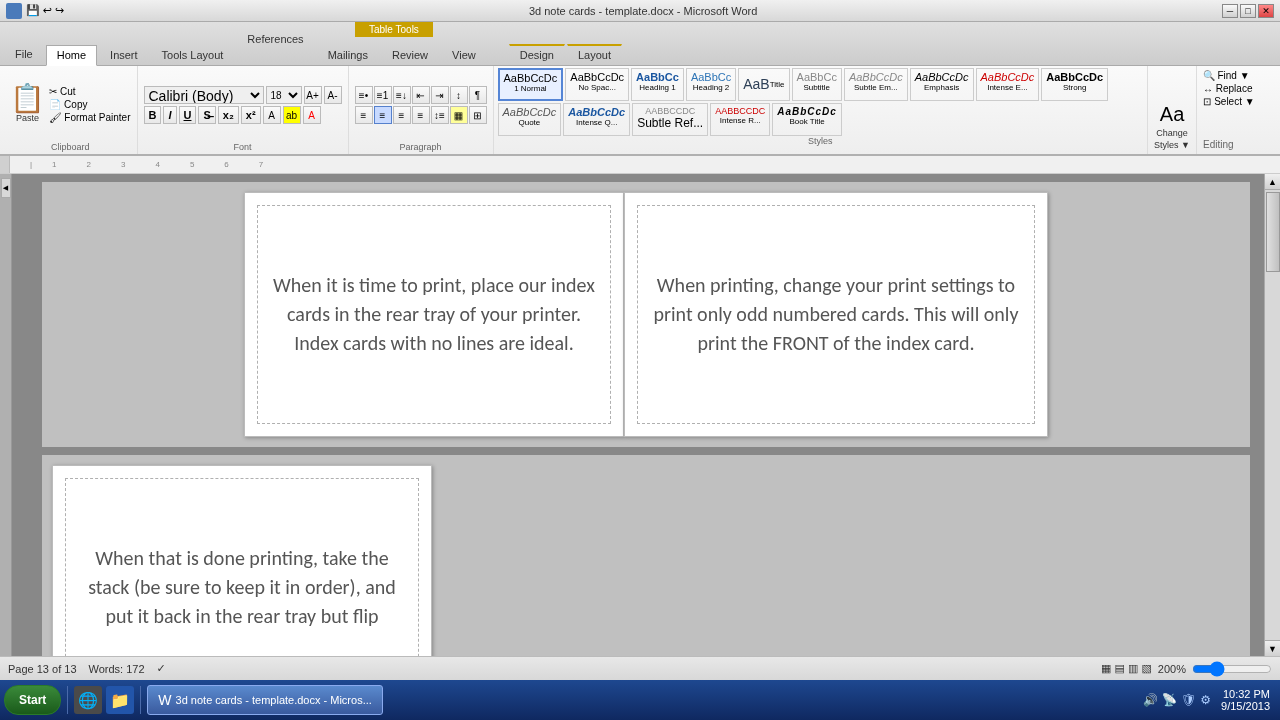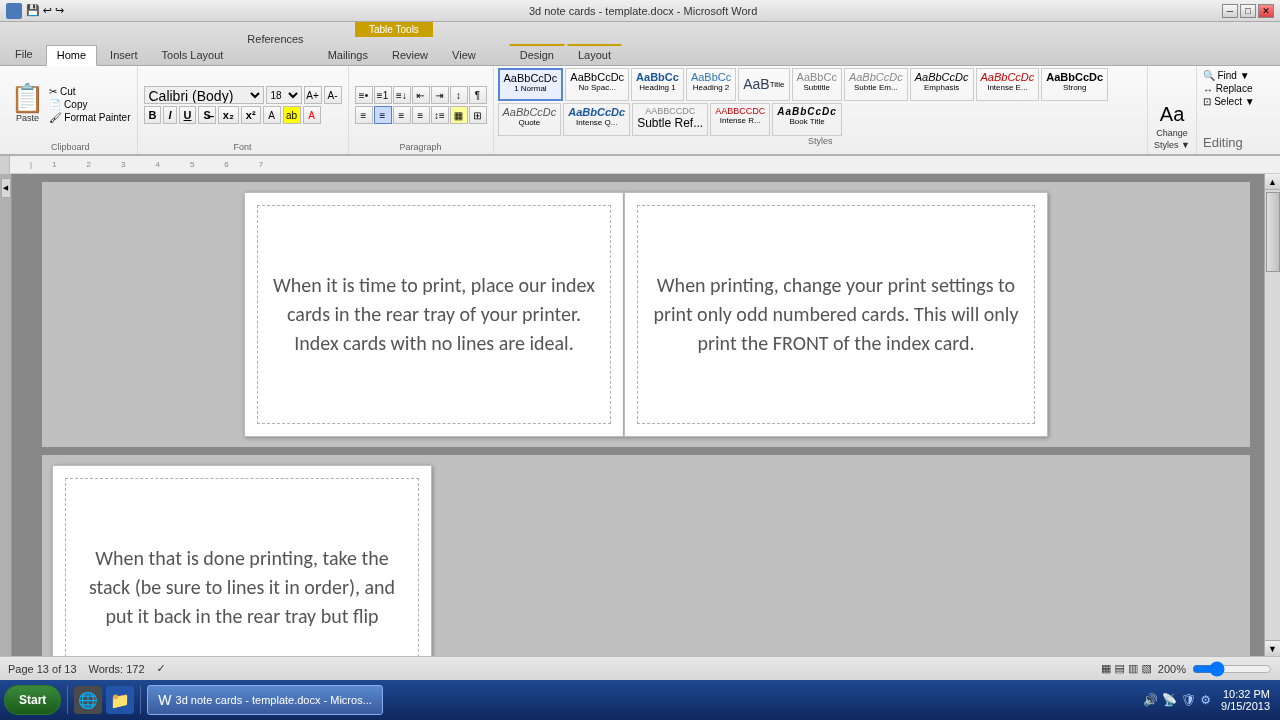--- a/index.html
+++ b/index.html
@@ -238,21 +238,21 @@
   </div>
 
   <div style="display:flex; flex-direction:column; padding:4px 6px; border-left:1px solid #ddd; align-items:flex-start; min-width:80px;">
     <div style="display:flex; flex-direction:column; gap:2px;">
       <div style="font-size:10px; cursor:pointer; display:flex; align-items:center; gap:2px;">
         <span>🔍</span> Find ▼
       </div>
       <div style="font-size:10px; cursor:pointer;">↔ Replace</div>
       <div style="font-size:10px; cursor:pointer;">⊡ Select ▼</div>
     </div>
-    <div style="font-size:13px; color:#666; margin-top:auto;">Editing</div>
+    <div style="font-size:10px; color:#666; margin-top:auto;">Editing</div>
   </div>
 </div>
 
 <div style="background:#f0f0f0; height:18px; border-bottom:1px solid #ccc; display:flex; align-items:center; overflow:hidden;">
   <div style="width:10px; height:100%; background:#d0d0d0; border-right:1px solid #bbb;"></div>
   <div style="flex:1; display:flex; align-items:center; font-size:8px; color:#888; padding-left:175px; position:relative;">
     <div style="position:absolute; left:0; right:0; height:100%; background:#f0f0f0; display:flex; align-items:center; padding-left:20px; gap:0;">
       <span>|</span>
       <span style="margin-left:20px;">1</span>
       <span style="margin-left:30px;">2</span>
@@ -290,21 +290,21 @@
             </div>
           </div>
         </div>
       </div>
 
       <div style="background:#c0c0c0; padding:10px; margin-bottom:8px; display:flex; justify-content:flex-start; padding-left:10px;">
         <div style="display:flex; gap:0;">
 
           <div style="background:white; border:1px solid #bbb; width:380px; height:245px; box-shadow:1px 1px 4px rgba(0,0,0,0.3); padding:12px; display:flex; align-items:flex-start; justify-content:center;">
             <div style="border:1px dashed #b0b0b0; width:100%; height:100%; display:flex; align-items:center; justify-content:center; padding:18px;">
-              <div style="font-family: Calibri, 'Segoe UI', sans-serif; font-size:20px; color:#555; text-align:center; line-height:1.45;">When that is done printing,  take the stack (be sure to lines it in order), and put it back in the rear tray but flip</div>
+              <div style="font-family: Calibri, 'Segoe UI', sans-serif; font-size:20px; color:#555; text-align:center; line-height:1.45;">When that is done printing,  take the stack (be sure to keep it in order), and put it back in the rear tray but flip</div>
             </div>
           </div>
 
           <div style="width:380px; height:245px;"></div>
         </div>
       </div>
 
     </div>
 
     <div style="position:absolute; right:0; top:0; width:16px; height:100%; background:#d8d8d8; border-left:1px solid #aaa; display:flex; flex-direction:column; align-items:center;">

